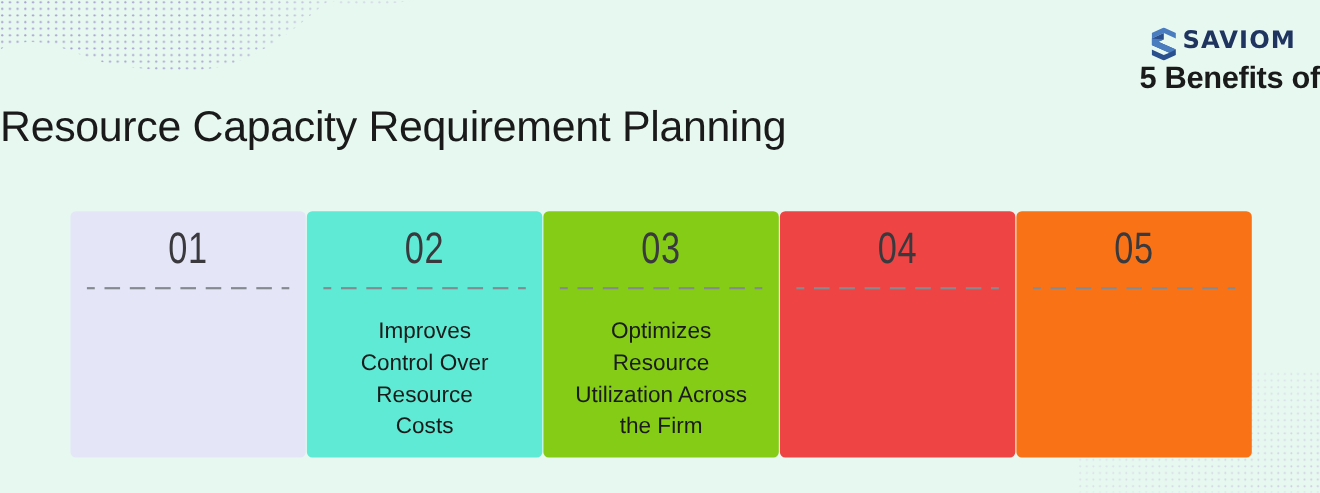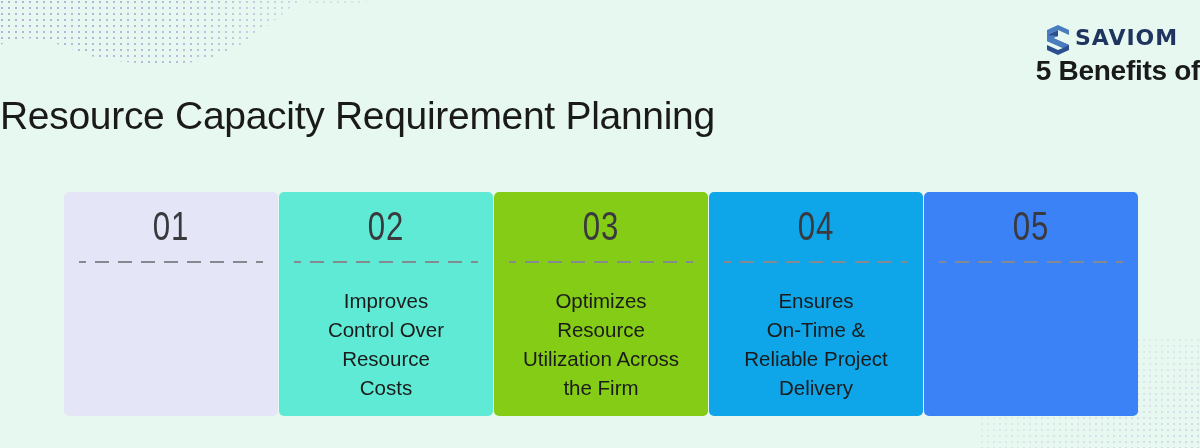--- a/index.html
+++ b/index.html
@@ -135,25 +135,21 @@
 Costs</div>
   </div>
   <div class="card" style="background:#84cc16">
     <div class="card-num">03</div>
     <div class="card-divider"></div>
     <div class="card-text">Optimizes
 Resource
 Utilization Across
 the Firm</div>
   </div>
-  <div class="card" style="background:#0ea5e9">
+  <div class="card" style="background:#ef4444">
     <div class="card-num">04</div>
     <div class="card-divider"></div>
-    <div class="card-text">Ensures
-On-Time &amp;
-Reliable Project
-Delivery</div>
   </div>
-  <div class="card" style="background:#3b82f6">
+  <div class="card" style="background:#f97316">
     <div class="card-num">05</div>
     <div class="card-divider"></div>
   </div>
 </div>
 
 </body></html>

